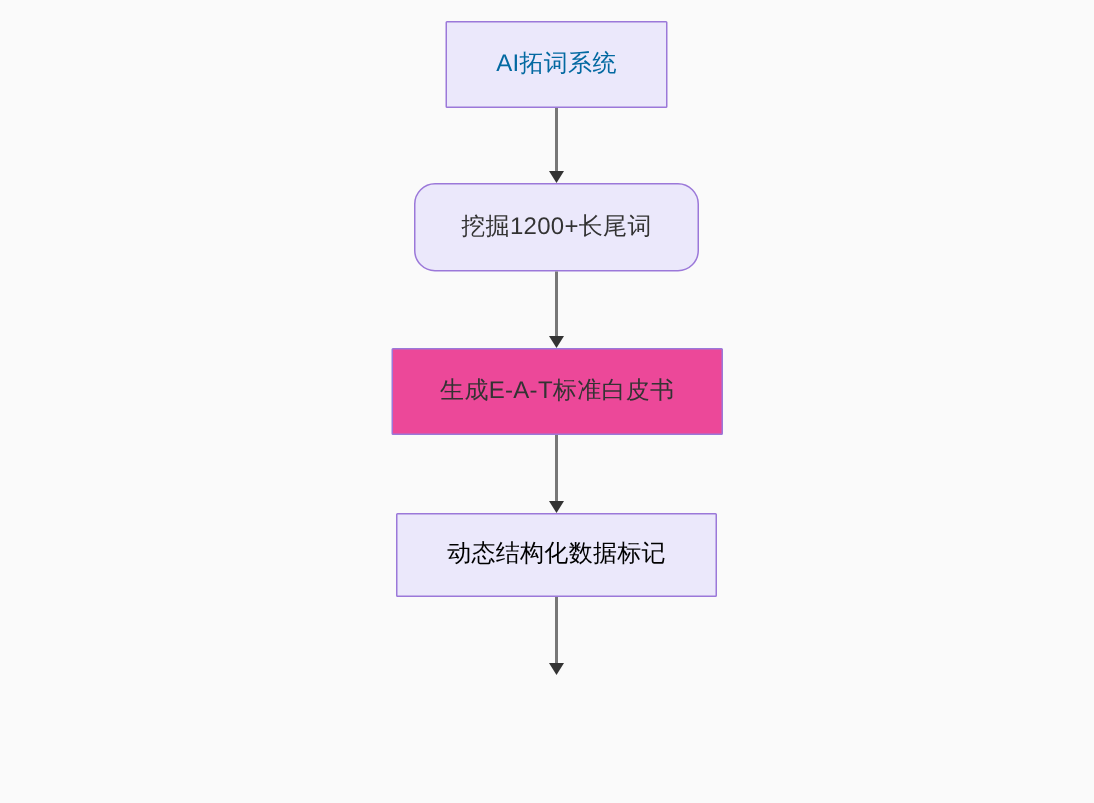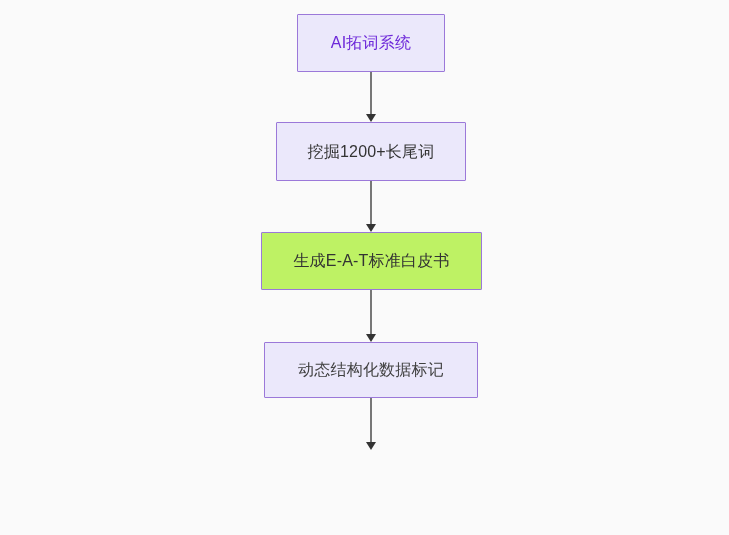--- a/index.html
+++ b/index.html
@@ -58,48 +58,48 @@
     border-left: 5px solid transparent;
     border-right: 5px solid transparent;
     border-top: 8px solid #333333;
   }
 </style>
 </head>
 <body style="background: rgb(250, 250, 250);">
 
 <div id="flow-canvas">
 
-  <div class="node" id="node-1" style="left: 297px; top: 14px; width: 148px; height: 58px; background: rgb(235, 232, 251); border-color: rgb(155, 120, 217); color: #6d28d9;">
+  <div class="node" id="node-1" style="left: 297px; top: 14px; width: 148px; height: 58px; background: rgb(235, 232, 251); border-color: rgb(155, 120, 217); color: #0369a1;">
     <span class="node-label">AI拓词系统</span>
   </div>
 
   <div class="edge" id="edge-1" style="left: 371px; top: 72px;">
     <div class="edge-line" style="height: 43px; background: rgb(119, 119, 119);"></div>
     <div class="edge-arrow" style="top: 42px; border-top-color: rgb(51, 51, 51);"></div>
   </div>
 
-  <div class="node" id="node-2" style="left: 276px; top: 122px; width: 190px; height: 59px; background: rgb(235, 232, 251); border-color: rgb(155, 120, 217); color: rgb(51, 51, 51);">
+  <div class="node" id="node-2" style="left: 276px; top: 122px; width: 190px; height: 59px; background: rgb(235, 232, 251); border-color: rgb(155, 120, 217); color: rgb(51, 51, 51); border-radius: 14px;">
     <span class="node-label">挖掘1200+长尾词</span>
   </div>
 
   <div class="edge" id="edge-2" style="left: 371px; top: 181px;">
     <div class="edge-line" style="height: 44px; background: rgb(119, 119, 119);"></div>
     <div class="edge-arrow" style="top: 43px; border-top-color: rgb(51, 51, 51);"></div>
   </div>
 
-  <div class="node" id="node-3" style="left: 261px; top: 232px; width: 221px; height: 58px; background: #bef264; border-color: rgb(155, 120, 217); color: rgb(51, 51, 51);">
+  <div class="node" id="node-3" style="left: 261px; top: 232px; width: 221px; height: 58px; background: #ec4899; border-color: rgb(155, 120, 217); color: rgb(51, 51, 51);">
     <span class="node-label">生成E-A-T标准白皮书</span>
   </div>
 
   <div class="edge" id="edge-3" style="left: 371px; top: 290px;">
     <div class="edge-line" style="height: 45px; background: rgb(119, 119, 119);"></div>
     <div class="edge-arrow" style="top: 44px; border-top-color: rgb(51, 51, 51);"></div>
   </div>
 
-  <div class="node" id="node-4" style="left: 264px; top: 342px; width: 214px; height: 56px; background: rgb(235, 232, 251); border-color: rgb(155, 120, 217); color: #404040;">
+  <div class="node" id="node-4" style="left: 264px; top: 342px; width: 214px; height: 56px; background: rgb(235, 232, 251); border-color: rgb(155, 120, 217); color: #000000;">
     <span class="node-label">动态结构化数据标记</span>
   </div>
 
   <div class="edge" id="edge-4" style="left: 371px; top: 398px;">
     <div class="edge-line" style="height: 45px; background: rgb(119, 119, 119);"></div>
     <div class="edge-arrow" style="top: 44px; border-top-color: rgb(51, 51, 51);"></div>
   </div>
 
 
 </div>

